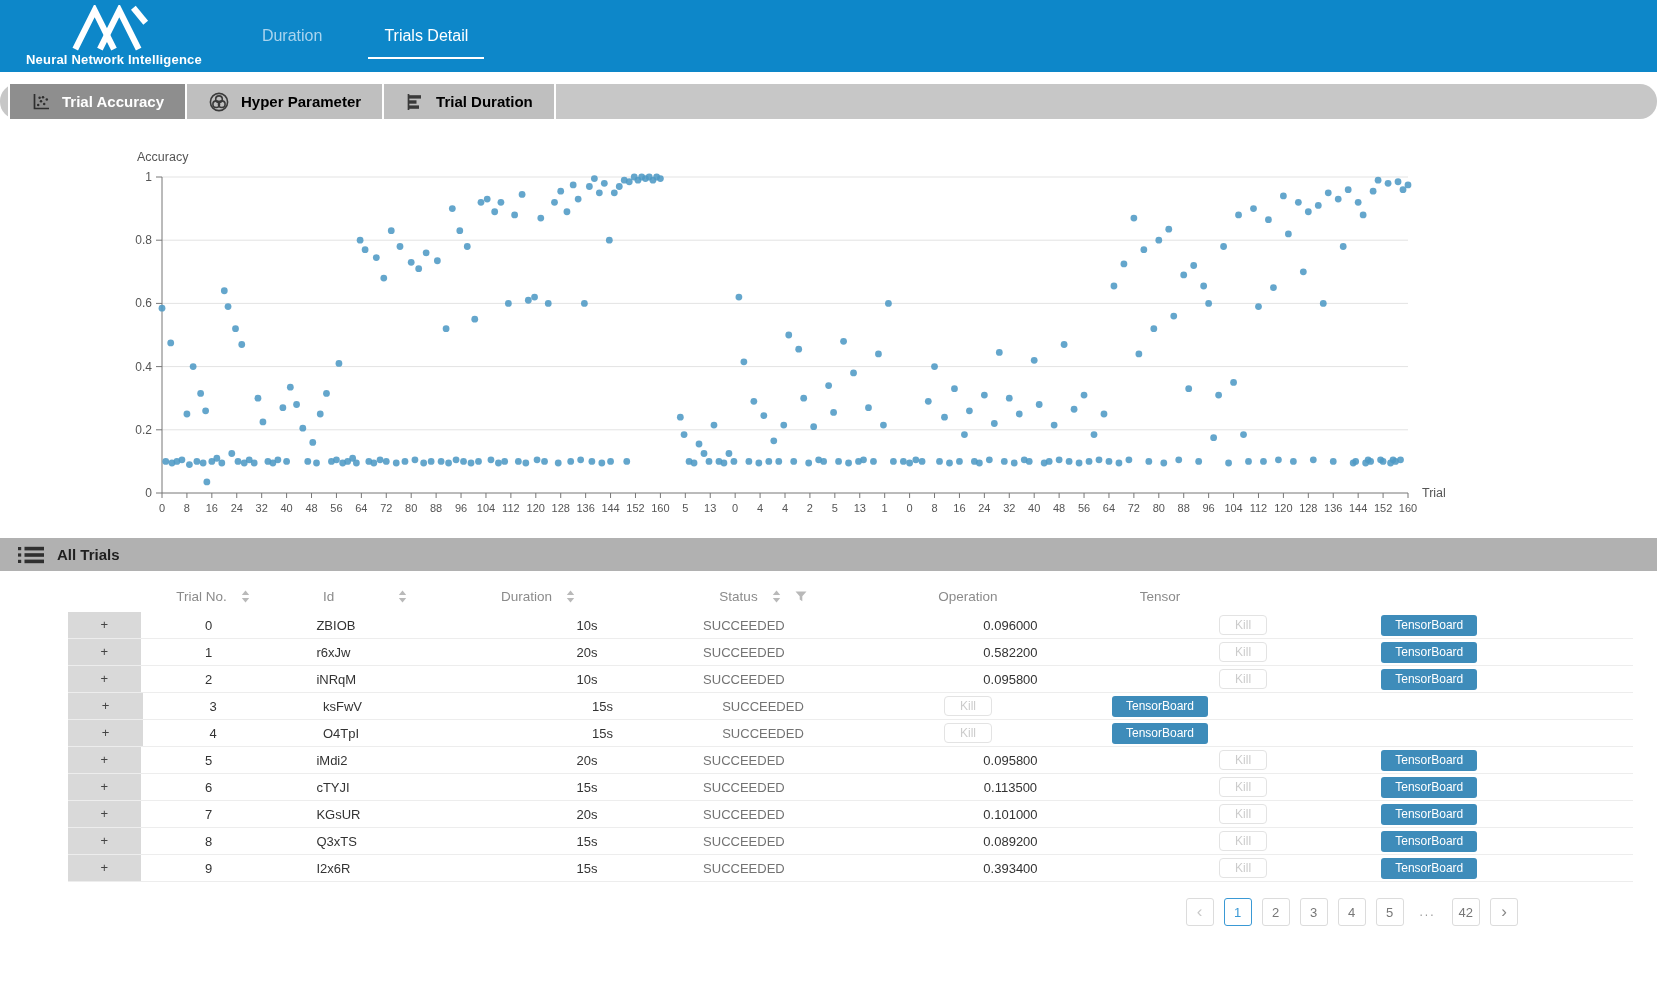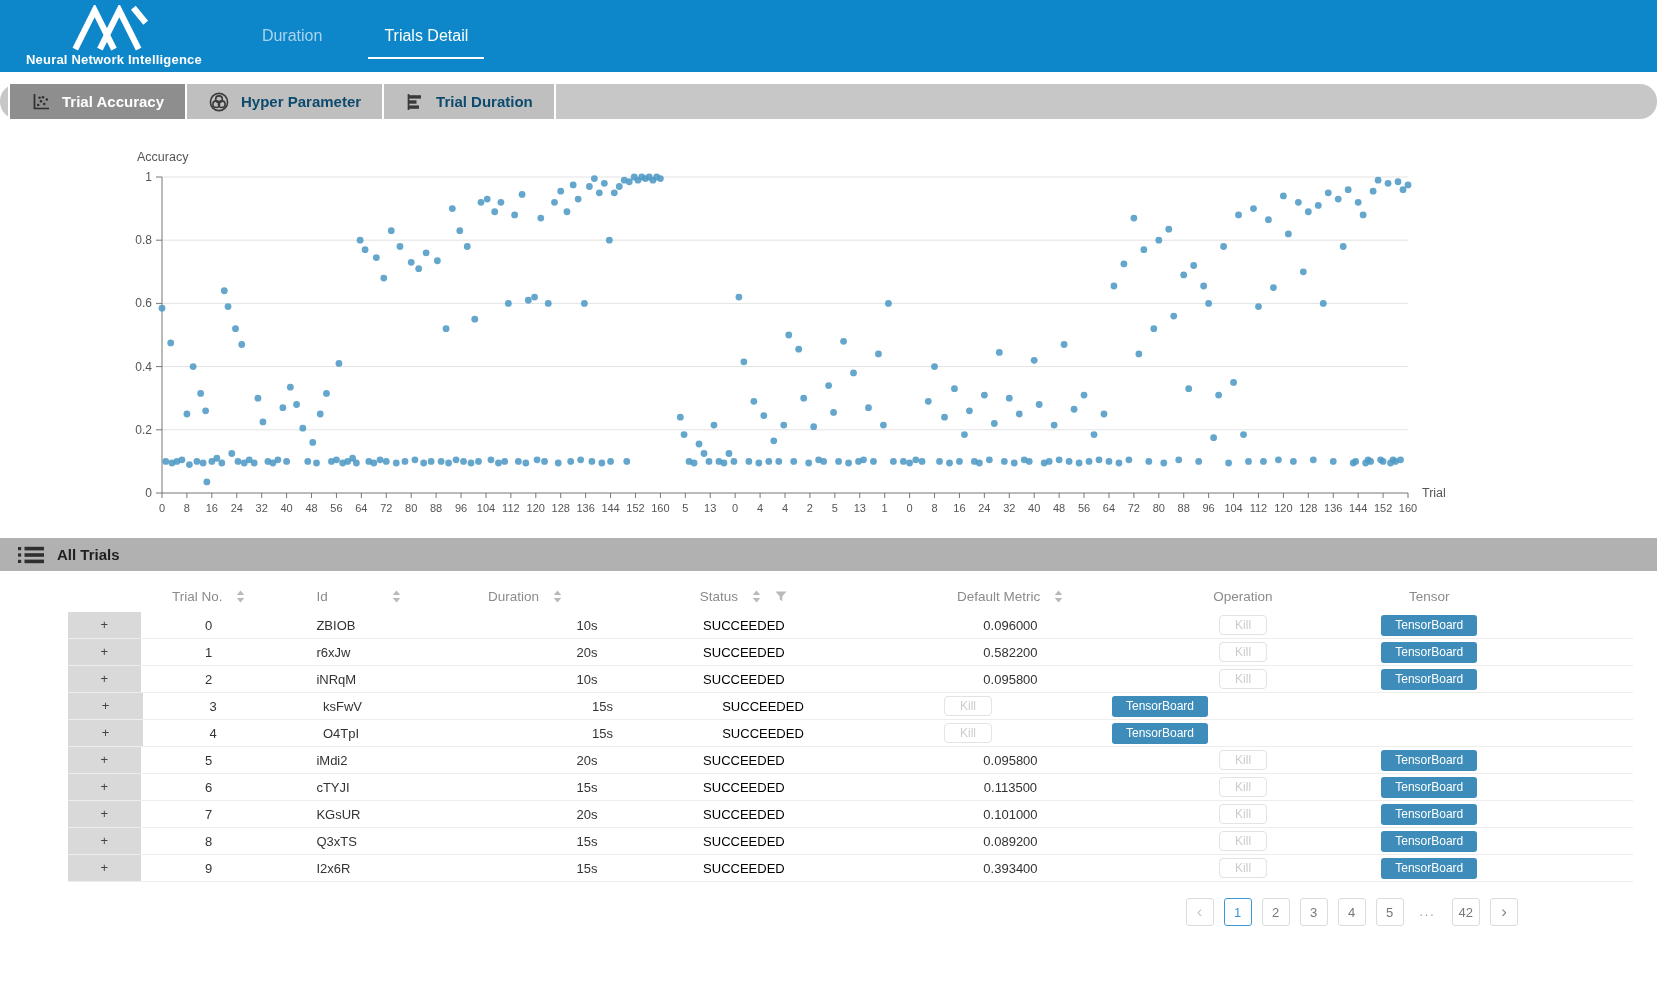--- a/index.html
+++ b/index.html
@@ -13,21 +13,21 @@
   .logo-wrap { margin-left:26px; display:flex; flex-direction:column; align-items:center; }
   .logo-glyph { display:block; }
   .brand-text { color:#fff; font-size:13px; font-weight:700; margin-top:1px; white-space:nowrap; letter-spacing:.2px; }
   .main-nav { display:flex; gap:58px; margin-left:58px; align-items:center; height:100%; }
   .nav-item { color:#a9d4ee; font-size:16px; cursor:pointer; position:relative; padding:4px 2px; }
   .nav-item.active { color:#fff; }
   .nav-item.active::after { content:""; position:absolute; left:-14px; right:-14px; bottom:-10px; height:2px; background:#fff; }
   
   .tabbar { height:35px; background:#c7c7c7; margin-top:12px; display:flex; padding-left:8px;border-radius:17px; }
   .tab { display:flex; align-items:center; gap:11px; padding:0 21px; background:#bfbfbf;
-         border-right:2px solid #fff; font-size:15px; font-weight:700; color:#0c4a6e; cursor:pointer; }
+         border-right:2px solid #fff; font-size:15px; font-weight:700; color:#000000; cursor:pointer; }
   .tab:first-child { border-left:2px solid #fff; }
   .tab.active { background:#8e8e8e; color:#fff; }
   .tab .tab-icon { display:flex; align-items:center; color:#3a3a3a; }
   .tab.active .tab-icon { color:#2e2e2e; }
   
   .chart-card { position:relative; height:419px; background:#fff; }
   .chart-card svg { display:block; }
   
   .section-bar { height:33px; background:#b1b1b1; display:flex; align-items:center; gap:13px; padding-left:18px; }
   .section-bar .list-icon { color:#2f2f2f; display:flex; align-items:center; }
@@ -37,21 +37,21 @@
   .thead { display:flex; height:26px; align-items:center; color:#8b8b8b; font-size:13.5px; margin-bottom:3px; }
   .th { display:flex; align-items:center; justify-content:center; gap:14px; height:100%; }
   .th.align-left { justify-content:flex-start; padding-left:40px; gap:64px; }
   .sort-icon, .filter-icon { display:flex; align-items:center; cursor:pointer; }
   .trow { display:flex; height:27px; align-items:center; border-bottom:1px solid #ededed; font-size:13px; color:#333; }
   .expand-cell { width:75px; height:26px; background:#d9d9d9; display:flex; align-items:center; justify-content:center;
                  color:#444; font-size:13px; cursor:pointer; margin-bottom:1px; }
   .cell { display:flex; align-items:center; justify-content:center; height:100%; }
   .cell.align-left { justify-content:flex-start; padding-left:40px; }
   .cell.align-right { justify-content:flex-end; padding-right:30px; }
-  .cell.status { color:#000000; }
+  .cell.status { color:#737373; }
   .kill-btn { width:48px; height:20px; border:1px solid #e3e3e3; border-radius:4px; background:#fff; color:#ccc;
               font-size:12px; font-family:inherit; cursor:pointer; }
   .tb-btn { height:21px; border:none; border-radius:3px; background:#3e8cba; color:#fff; font-size:12px;
             font-family:inherit; padding:0 14px; cursor:pointer; }
   .pad-tensor { padding-right:100px; }
   
   .pagination { display:flex; gap:10px; justify-content:flex-end; align-items:center; margin:16px 139px 0 0; }
   .page-btn { min-width:28px; height:28px; padding:0 6px; border:1px solid #dcdcdc; border-radius:3px; background:#fff;
               color:#777; font-size:13px; display:flex; align-items:center; justify-content:center; cursor:pointer; }
   .page-btn.active { border-color:#3a99d5; color:#3a99d5; }
@@ -578,29 +578,20 @@
             <path d="M4.5 0.5 L8.2 5 H0.8 Z"></path>
             <path d="M4.5 12.5 L8.2 8 H0.8 Z"></path>
           </svg>
         </span>
         <span class="filter-icon">
           <svg width="12" height="11" viewBox="0 0 12 11" fill="#b9b9b9">
             <path d="M0.5 0.5h11L7.3 5.2v5.1L4.7 8.6V5.2Z"></path>
           </svg>
         </span>
       </div>
-      <div class="th" style="width: 310px;">
-        <span>Default Metric</span>
-        <span class="sort-icon">
-          <svg width="9" height="13" viewBox="0 0 9 13" fill="#b9b9b9">
-            <path d="M4.5 0.5 L8.2 5 H0.8 Z"></path>
-            <path d="M4.5 12.5 L8.2 8 H0.8 Z"></path>
-          </svg>
-        </span>
-      </div>
       <div class="th" style="width: 170px;">
         <span>Operation</span>
       </div>
       <div class="th pad-tensor" style="width: 314px;">
         <span>Tensor</span>
       </div>
     </div>
   <div id="tbody">
       <div class="trow">
         <div class="expand-cell">+</div>

